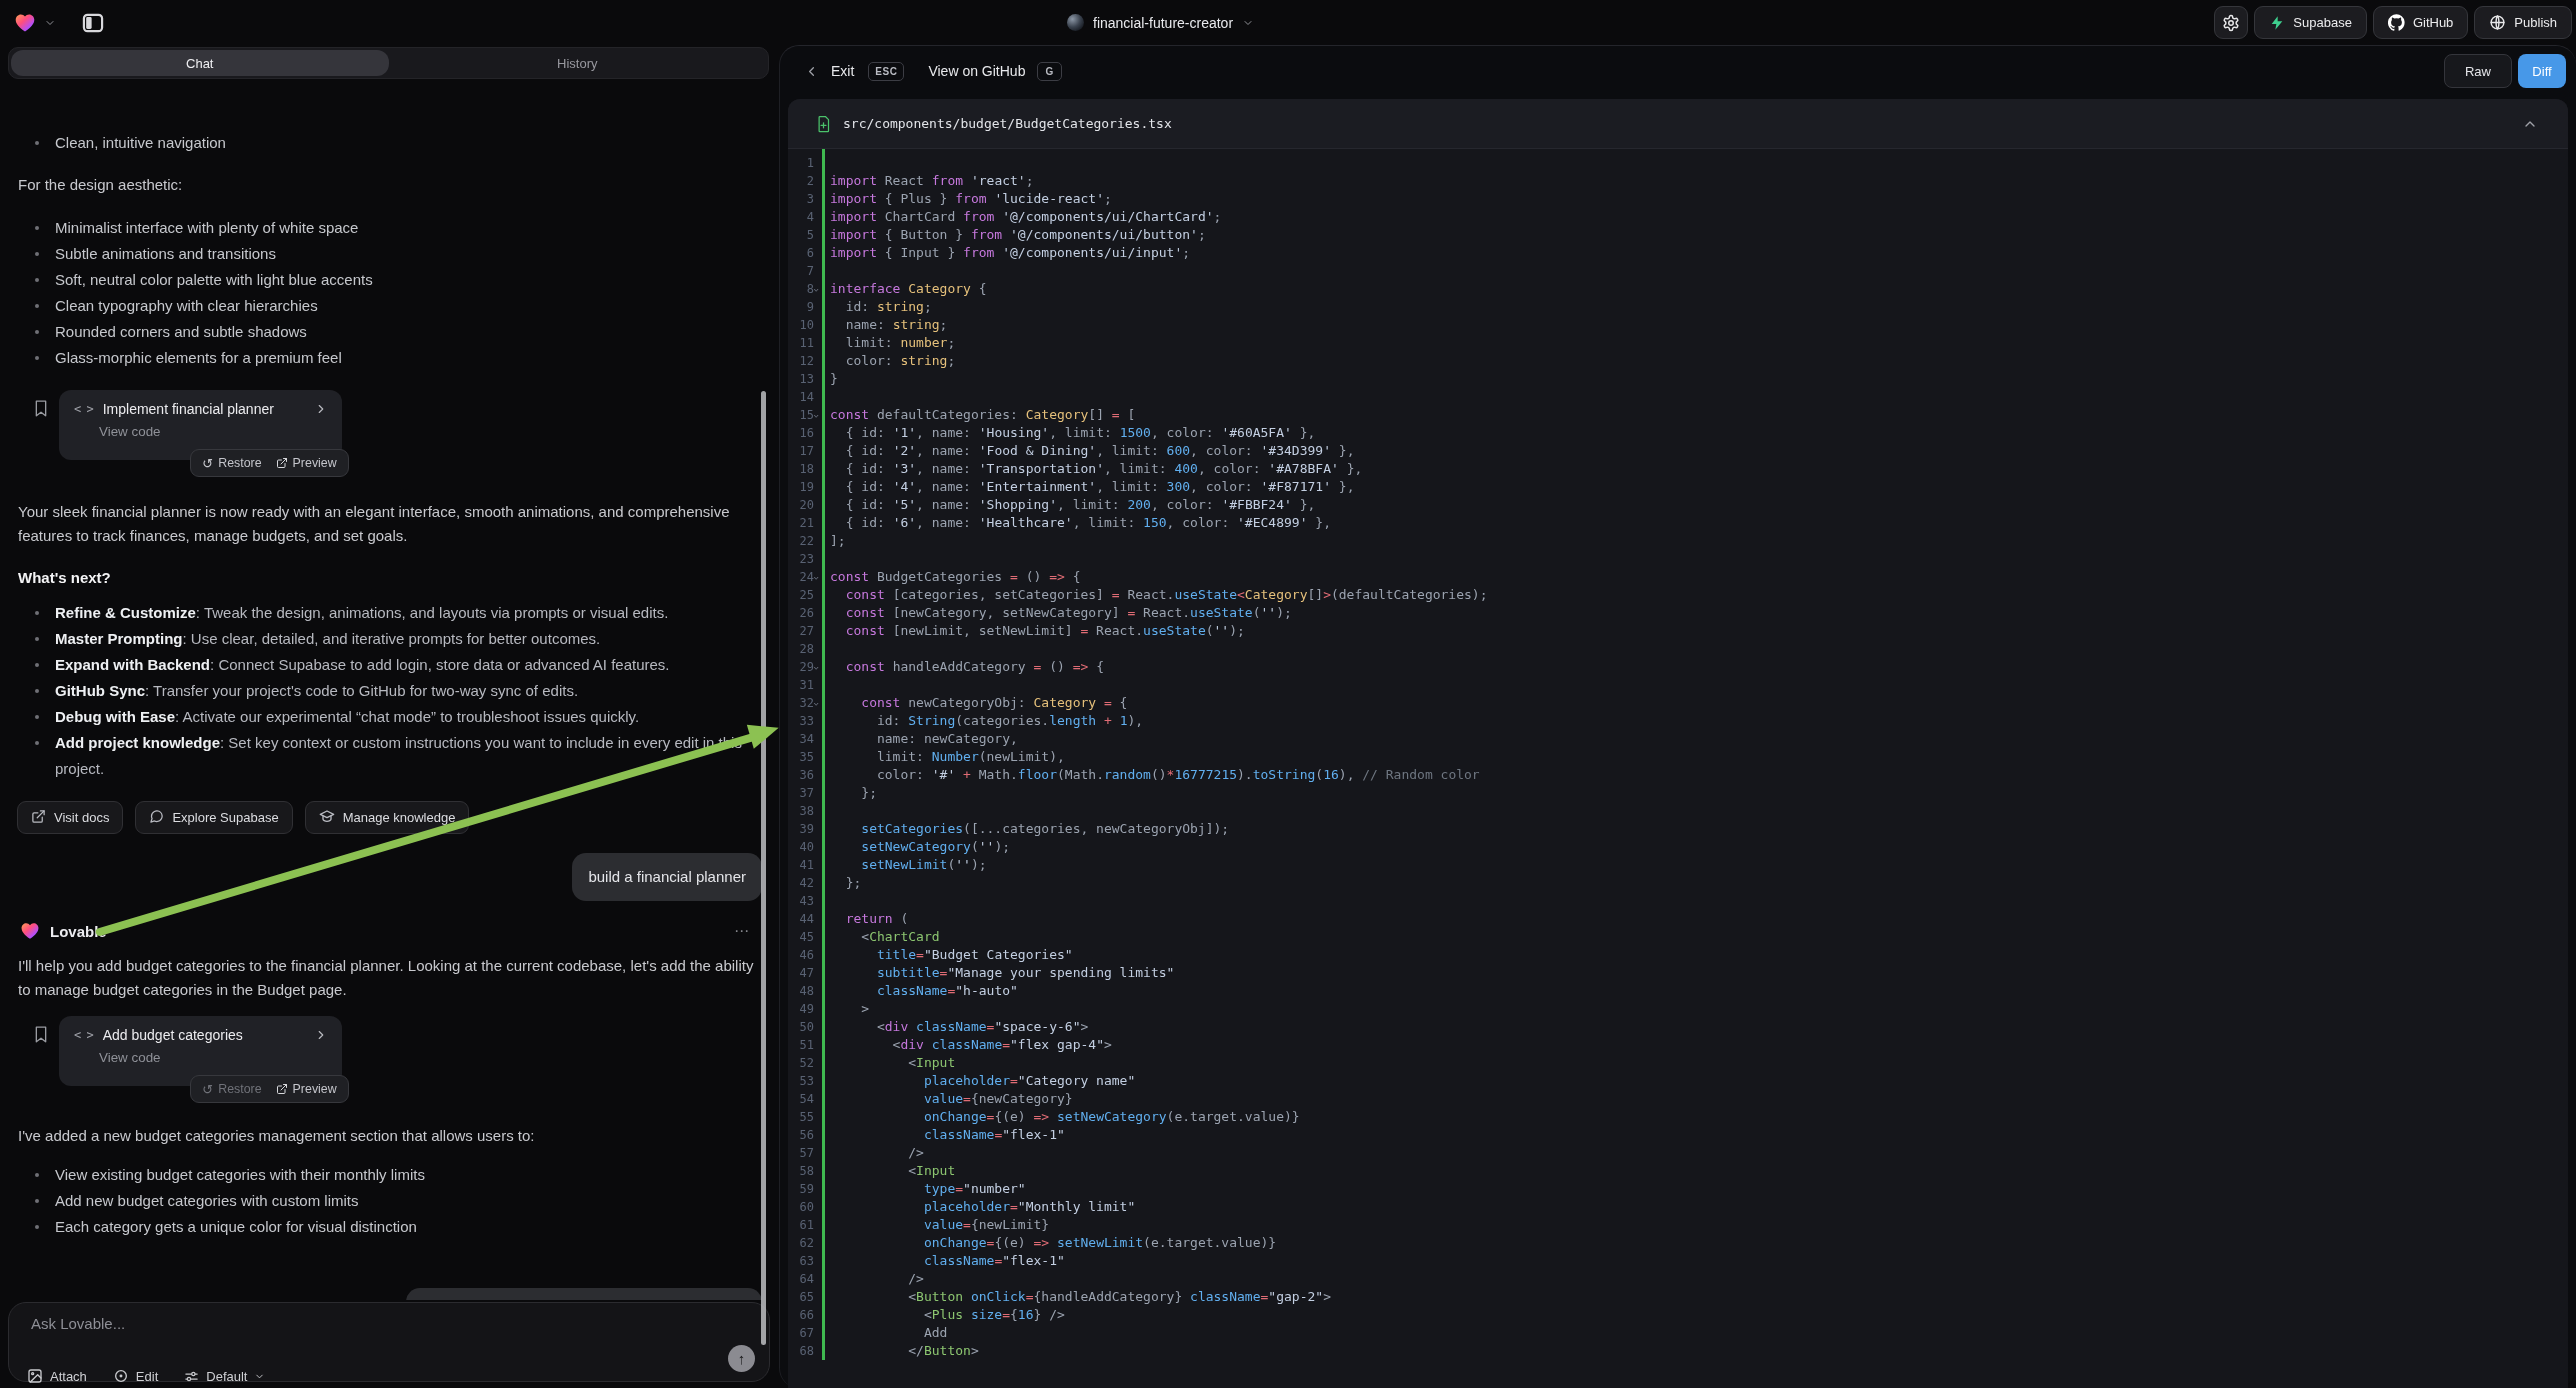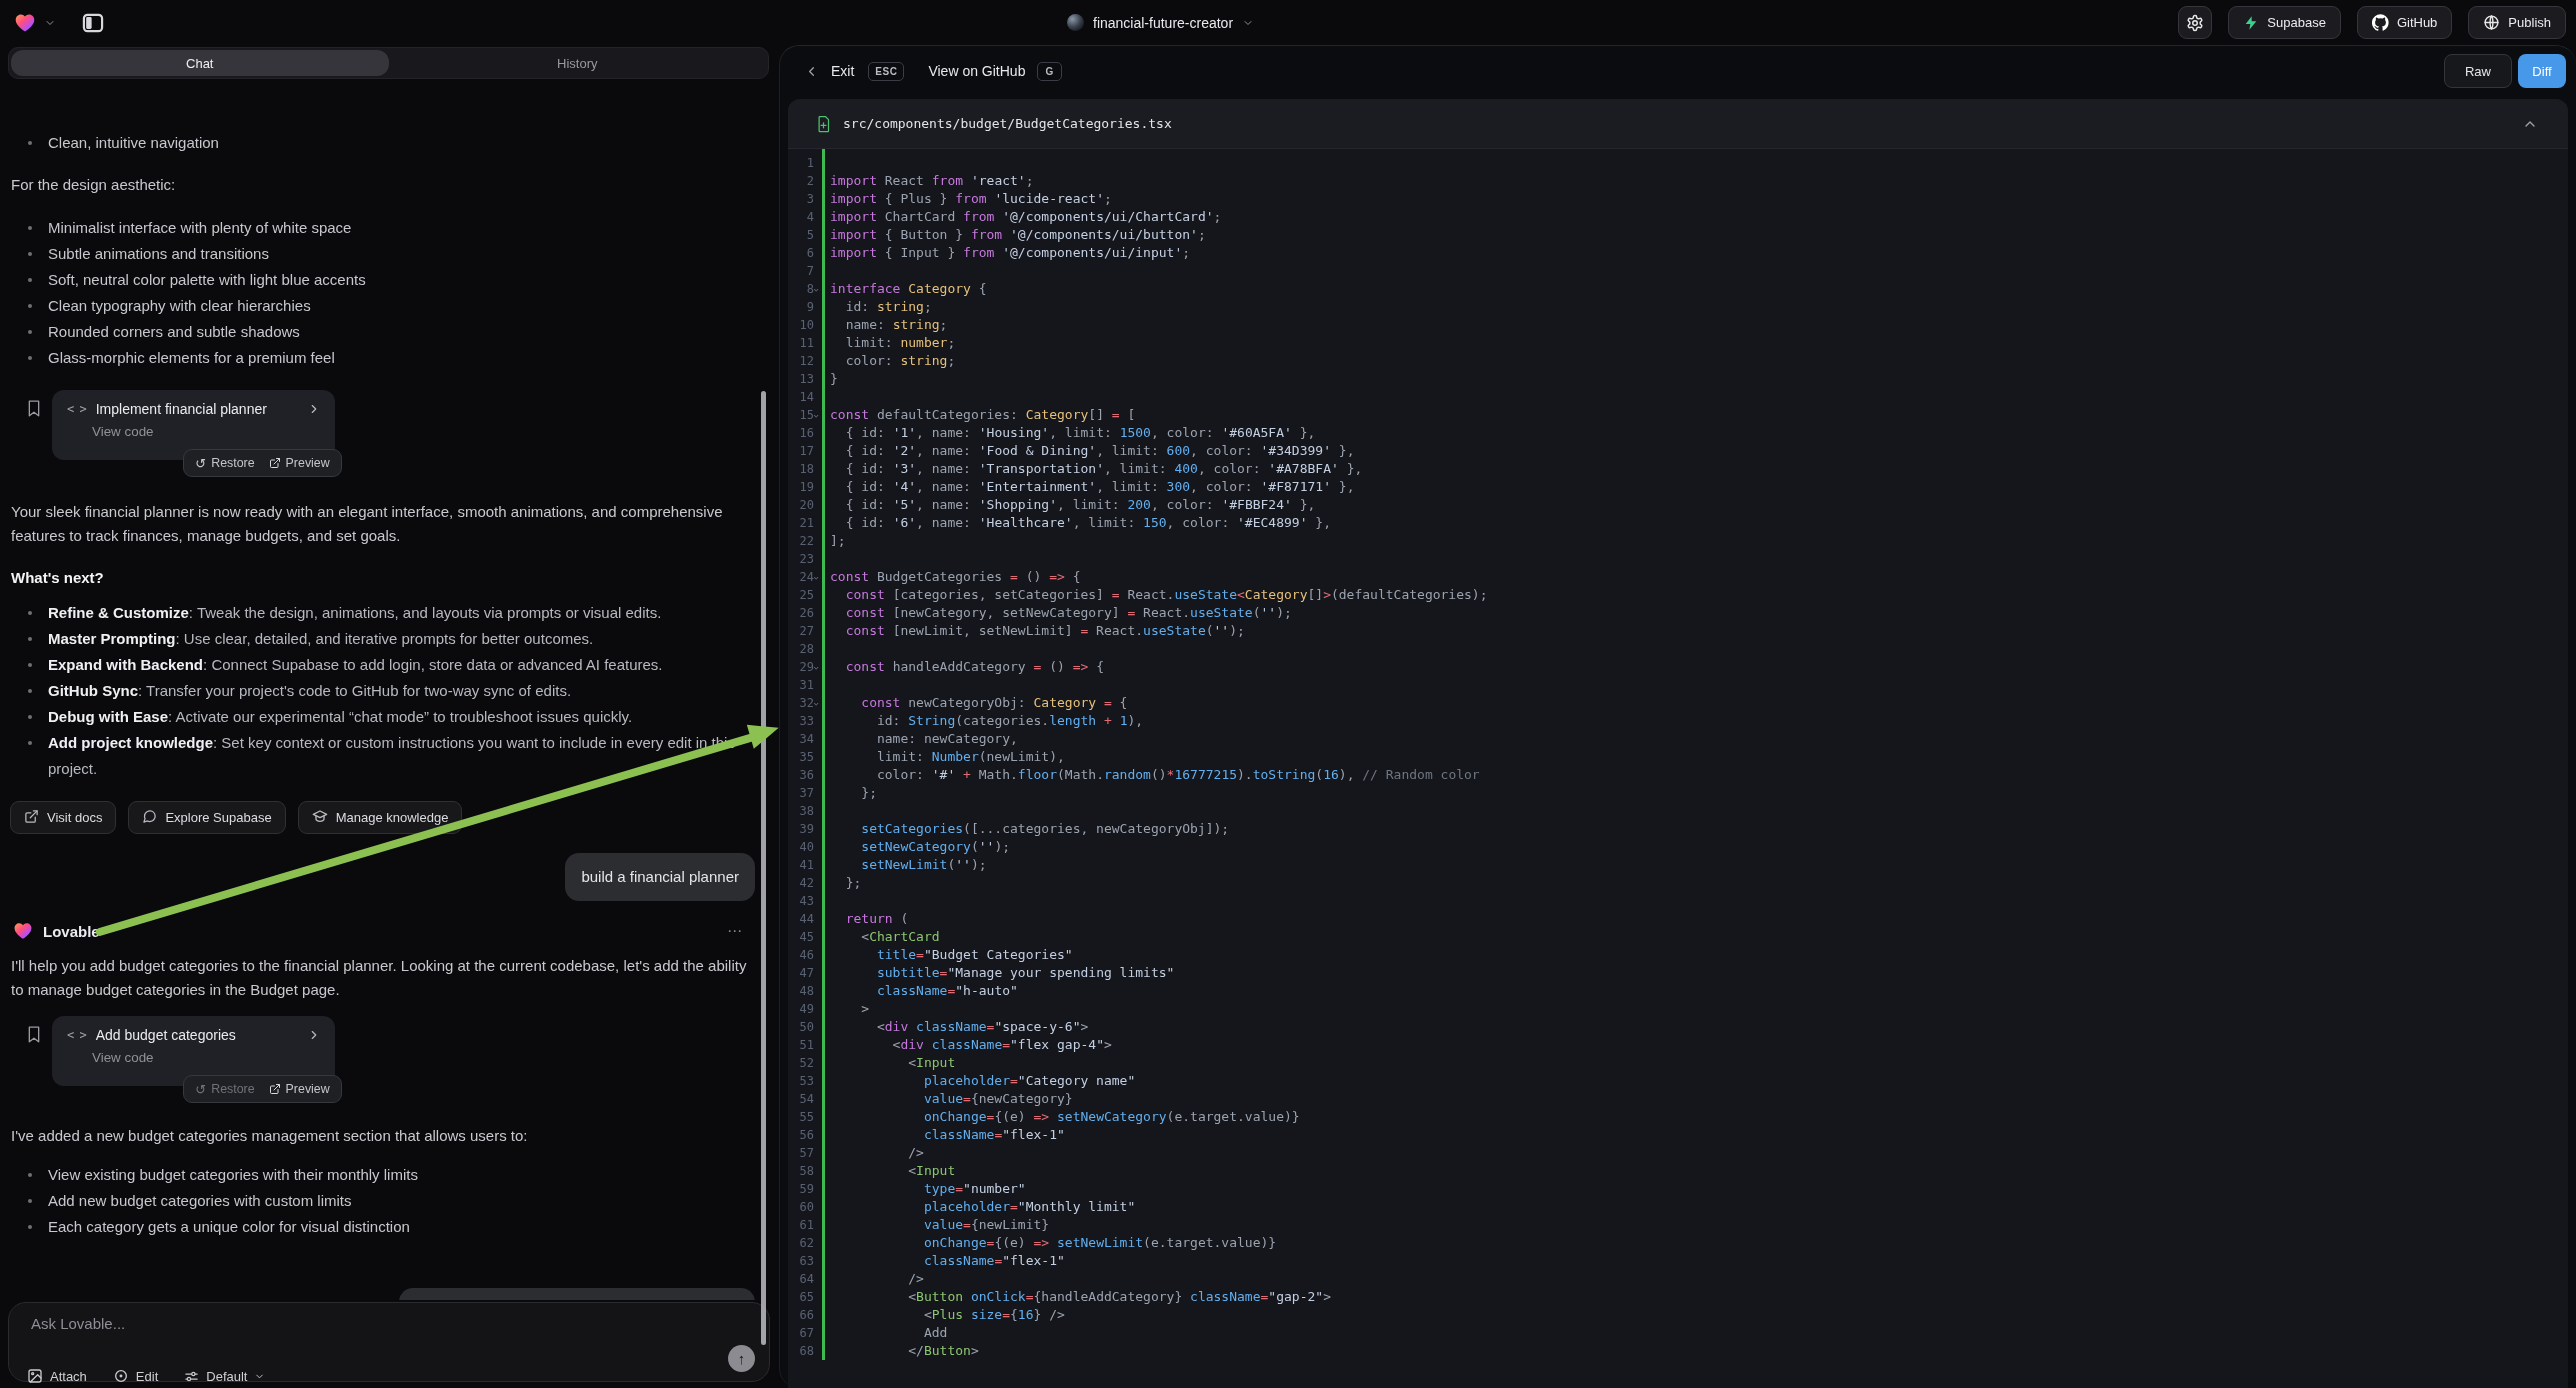--- a/index.html
+++ b/index.html
@@ -11,35 +11,35 @@
   .topbar { position:absolute; top:0; left:0; right:0; height:45px; background:#0a0a0c; z-index:20; }
   .tb-left { position:absolute; left:14px; top:0; height:45px; display:flex; align-items:center; gap:8px; }
   .heart-lg { width:22px; height:22px; }
   .chev-sm { width:12px; height:12px; stroke:#8f9096; stroke-width:2; fill:none; }
   .panel-toggle { margin-left:12px; width:34px; height:34px; border:none; background:transparent; border-radius:8px;
                   display:flex; align-items:center; justify-content:center; cursor:pointer; }
   .tb-center { position:absolute; left:1067px; top:0; height:45px; display:flex; align-items:center; gap:9px; cursor:pointer; }
   .proj-ico { width:17px; height:17px; border-radius:50%;
               background:radial-gradient(circle at 32% 30%, #8c97a6, #3a424e 48%, #14181f 82%); }
   .proj-name { font-size:14px; color:#e9eaee; }
-  .tb-right { position:absolute; right:10px; top:6px; display:flex; gap:16px; align-items:center; }
+  .tb-right { position:absolute; right:4px; top:6px; display:flex; gap:6px; align-items:center; }
   .hbtn { height:33px; display:flex; align-items:center; gap:8px; padding:0 14px; border-radius:9px;
           background:#1c1c20; border:1px solid #35363b; color:#ececee; font-size:13px; cursor:pointer; }
   .hbtn.square { width:34px; padding:0; justify-content:center; }
   .hbtn svg { flex:none; }
 
   
   .chat { position:absolute; top:45px; left:0; width:779px; bottom:0; background:#0a0a0c; }
   .tabs { margin:2px 10px 0 8px; height:32px; background:#19191d; border:1px solid #242428; border-radius:10px;
           display:flex; padding:2px; }
   .tab { flex:1; display:flex; align-items:center; justify-content:center; font-size:13px; color:#98989f;
          border-radius:12px; cursor:pointer; }
   .tab.active { background:#35353b; color:#f0f0f3; }
 
-  .msgs { position:absolute; top:85px; left:1px; width:779px; bottom:88px; overflow:hidden; }
+  .msgs { position:absolute; top:85px; left:8px; width:779px; bottom:88px; overflow:hidden; }
   .para { margin-left:10px; width:739px; font-size:15px; line-height:24px; color:#c8c9ce; }
   .bold-h { font-weight:700; color:#f4f4f6; }
   ul.blist { list-style:none; }
   ul.blist li { position:relative; margin-left:10px; width:732px; padding-left:37px; font-size:15px;
                 line-height:26px; color:#c6c8cd; }
   ul.blist li::before { content:""; position:absolute; left:17px; top:11px; width:4px; height:4px;
                         border-radius:50%; background:#6f7076; }
   ul.blist li b { color:#eef0f3; font-weight:700; }
   ul.blist li span.rest { color:#b7b9c0; }
 

